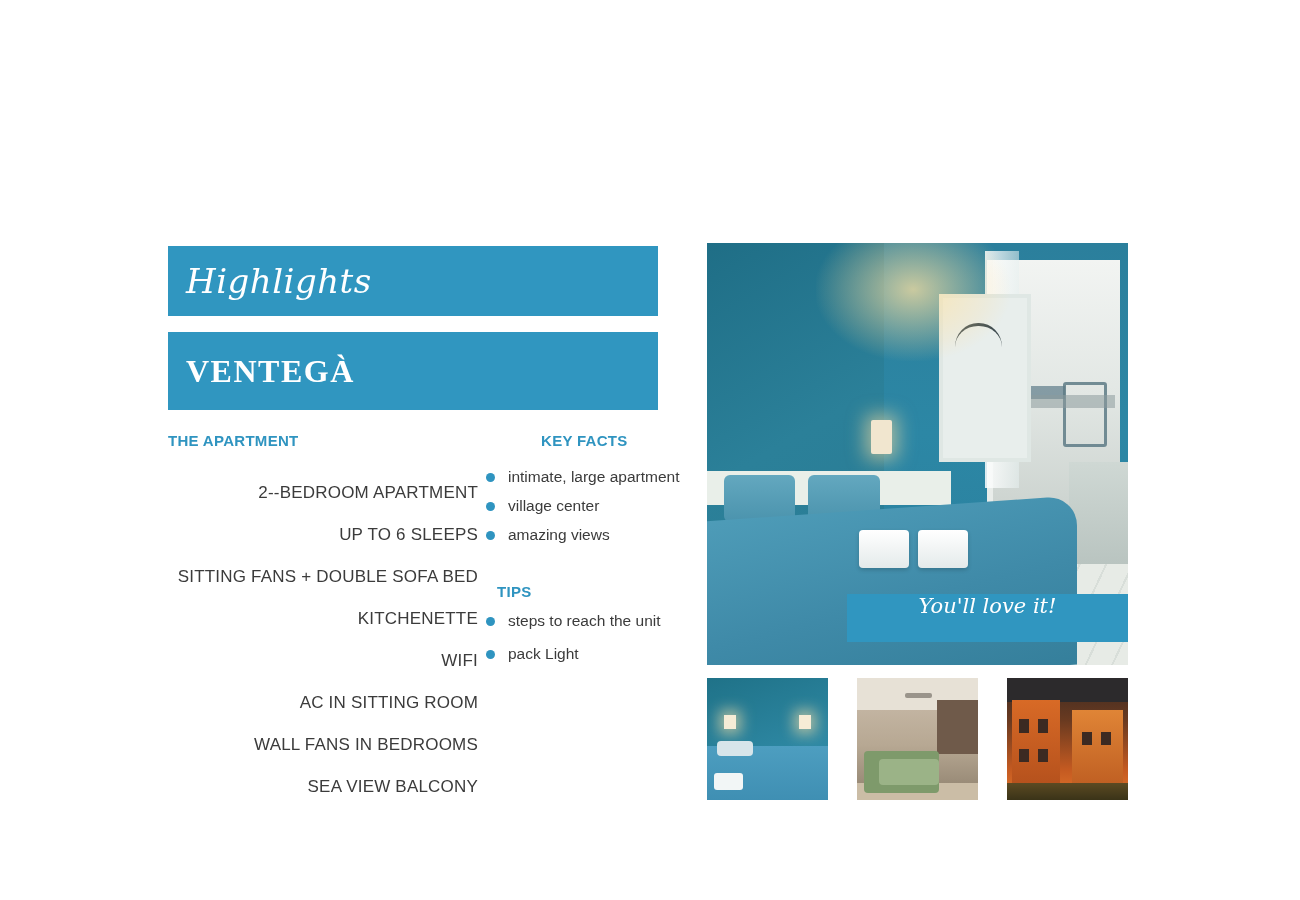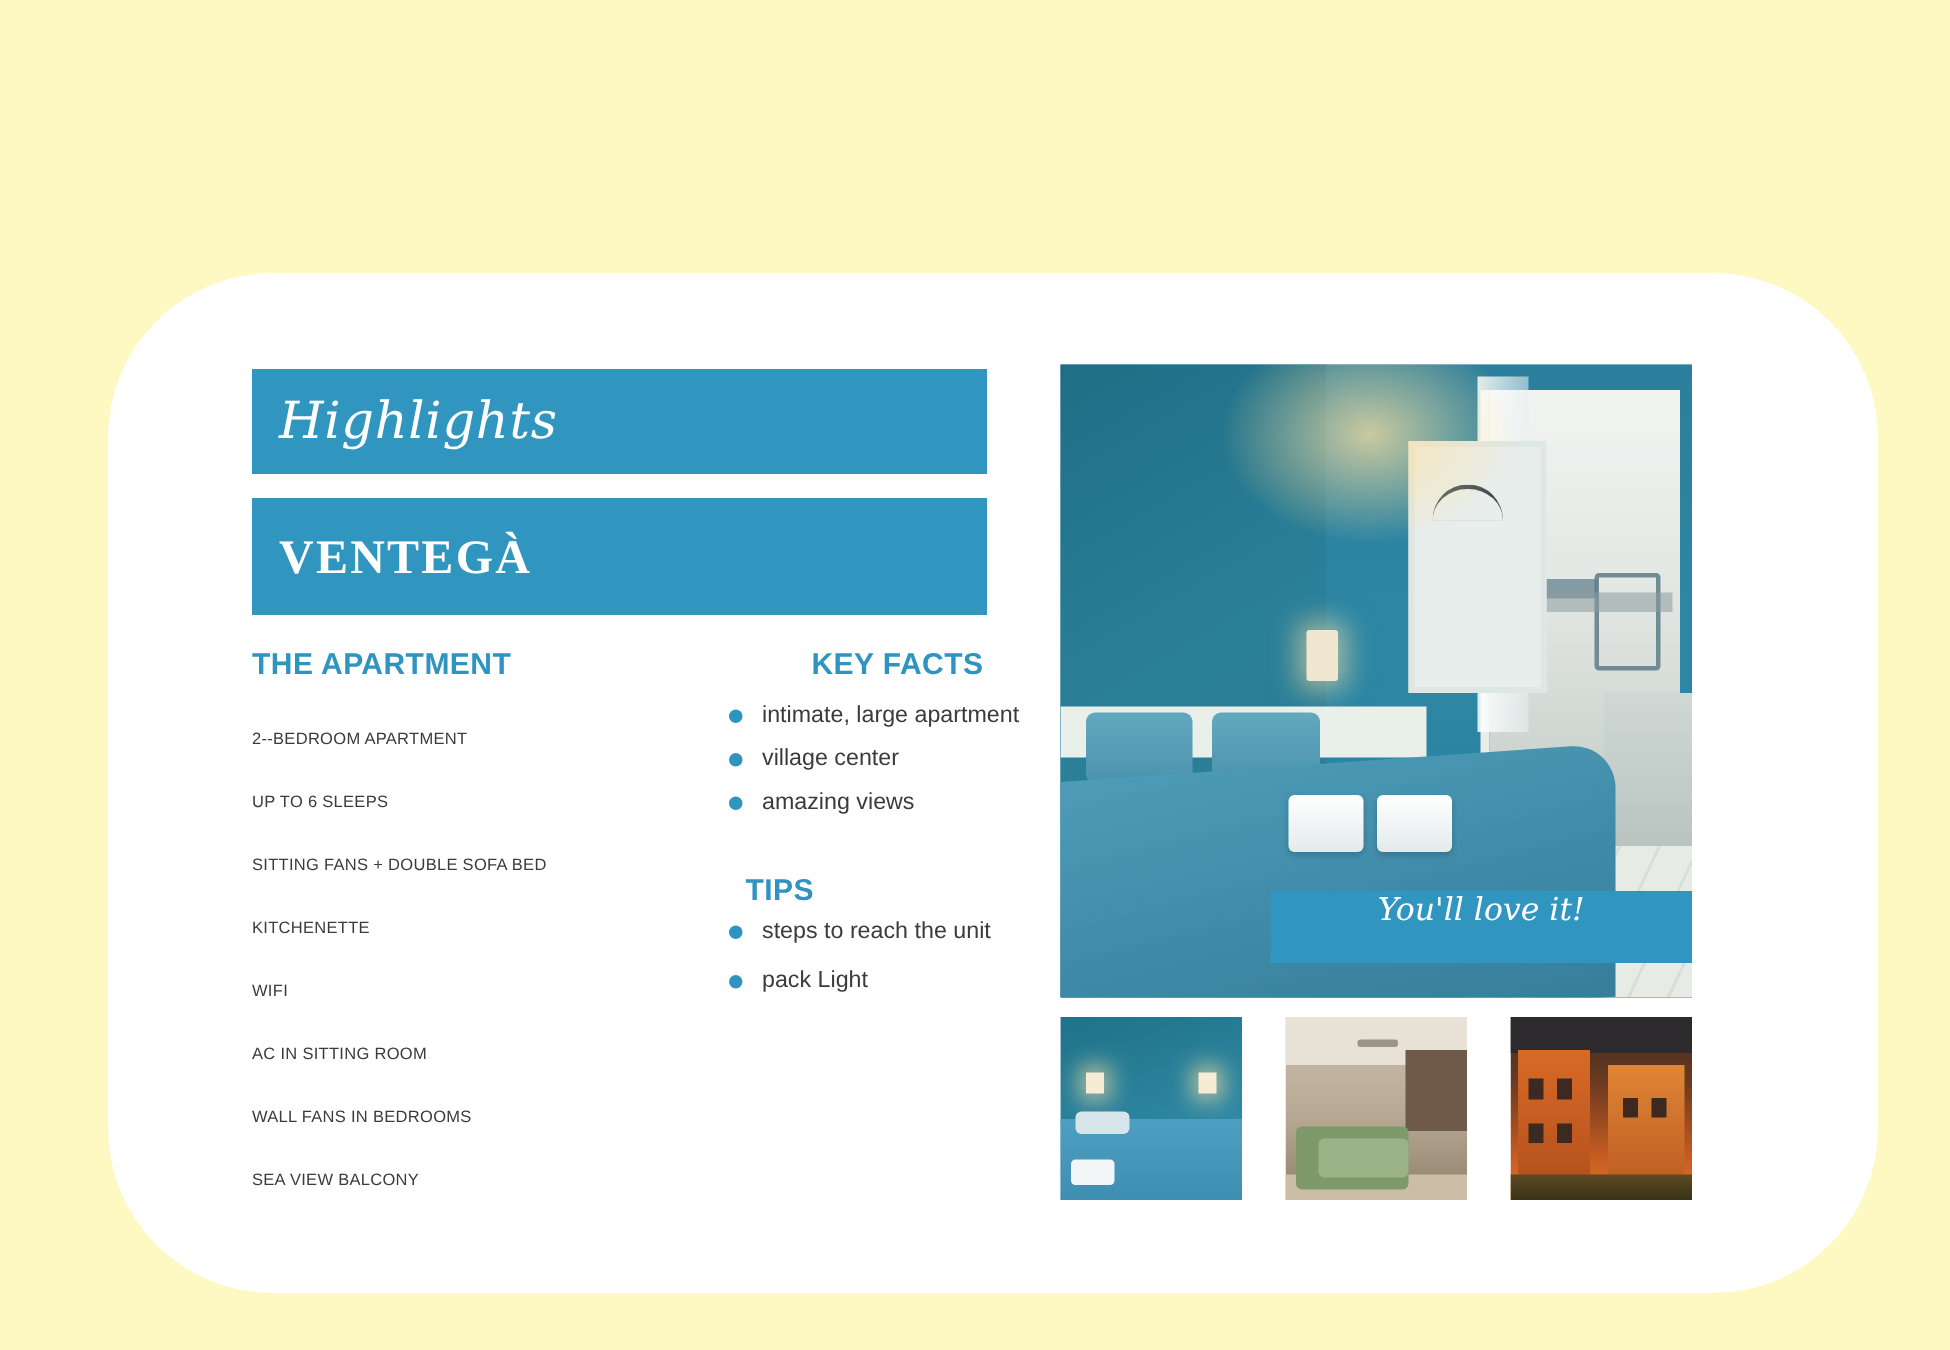--- a/index.html
+++ b/index.html
@@ -10,21 +10,21 @@
     width: 1300px;
     height: 900px;
     background: #2196c4;
     font-family: "Liberation Sans", sans-serif;
     overflow: hidden;
   }
   .page {
     position: relative;
     width: 1300px;
     height: 900px;
-    background: #fef9c3;
+    background: #ffffff;
   }
   .card {
     position: absolute;
     left: 72px;
     top: 182px;
     width: 1180px;
     height: 680px;
     background: #ffffff;
     border-radius: 120px 120px 120px 120px;
     border-top-left-radius: 110px;
@@ -67,44 +67,45 @@
     color: #ffffff;
     font-size: 32px;
     font-family: "Liberation Serif", serif;
     font-weight: 700;
     letter-spacing: 1.5px;
     padding-left: 18px;
   }
   .col-head {
     position: absolute;
     color: #2f94c0;
-    font-size: 20px;
+    font-size: 15px;
     font-weight: 700;
     letter-spacing: 0.3px;
   }
   #apartment-head { left: 168px; top: 432px; }
   #keyfacts-head  { left: 497px; top: 432px; margin-left: 44px; }
   #tips-head      { left: 497px; top: 583px; }
 
   .apartment-list {
     position: absolute;
     left: 168px;
     top: 472px;
     width: 310px;
     margin: 0;
     padding: 0;
     list-style: none;
   }
   .apartment-list li {
     color: #3b3b3b;
-    font-size: 11px;
+    font-size: 17px;
     letter-spacing: 0.2px;
     height: 42px;
     line-height: 42px;
     white-space: nowrap;
+    text-align: right;
   }
 
   .bullet-list {
     position: absolute;
     margin: 0;
     padding: 0;
     list-style: none;
     width: 200px;
   }
   .bullet-list li {

